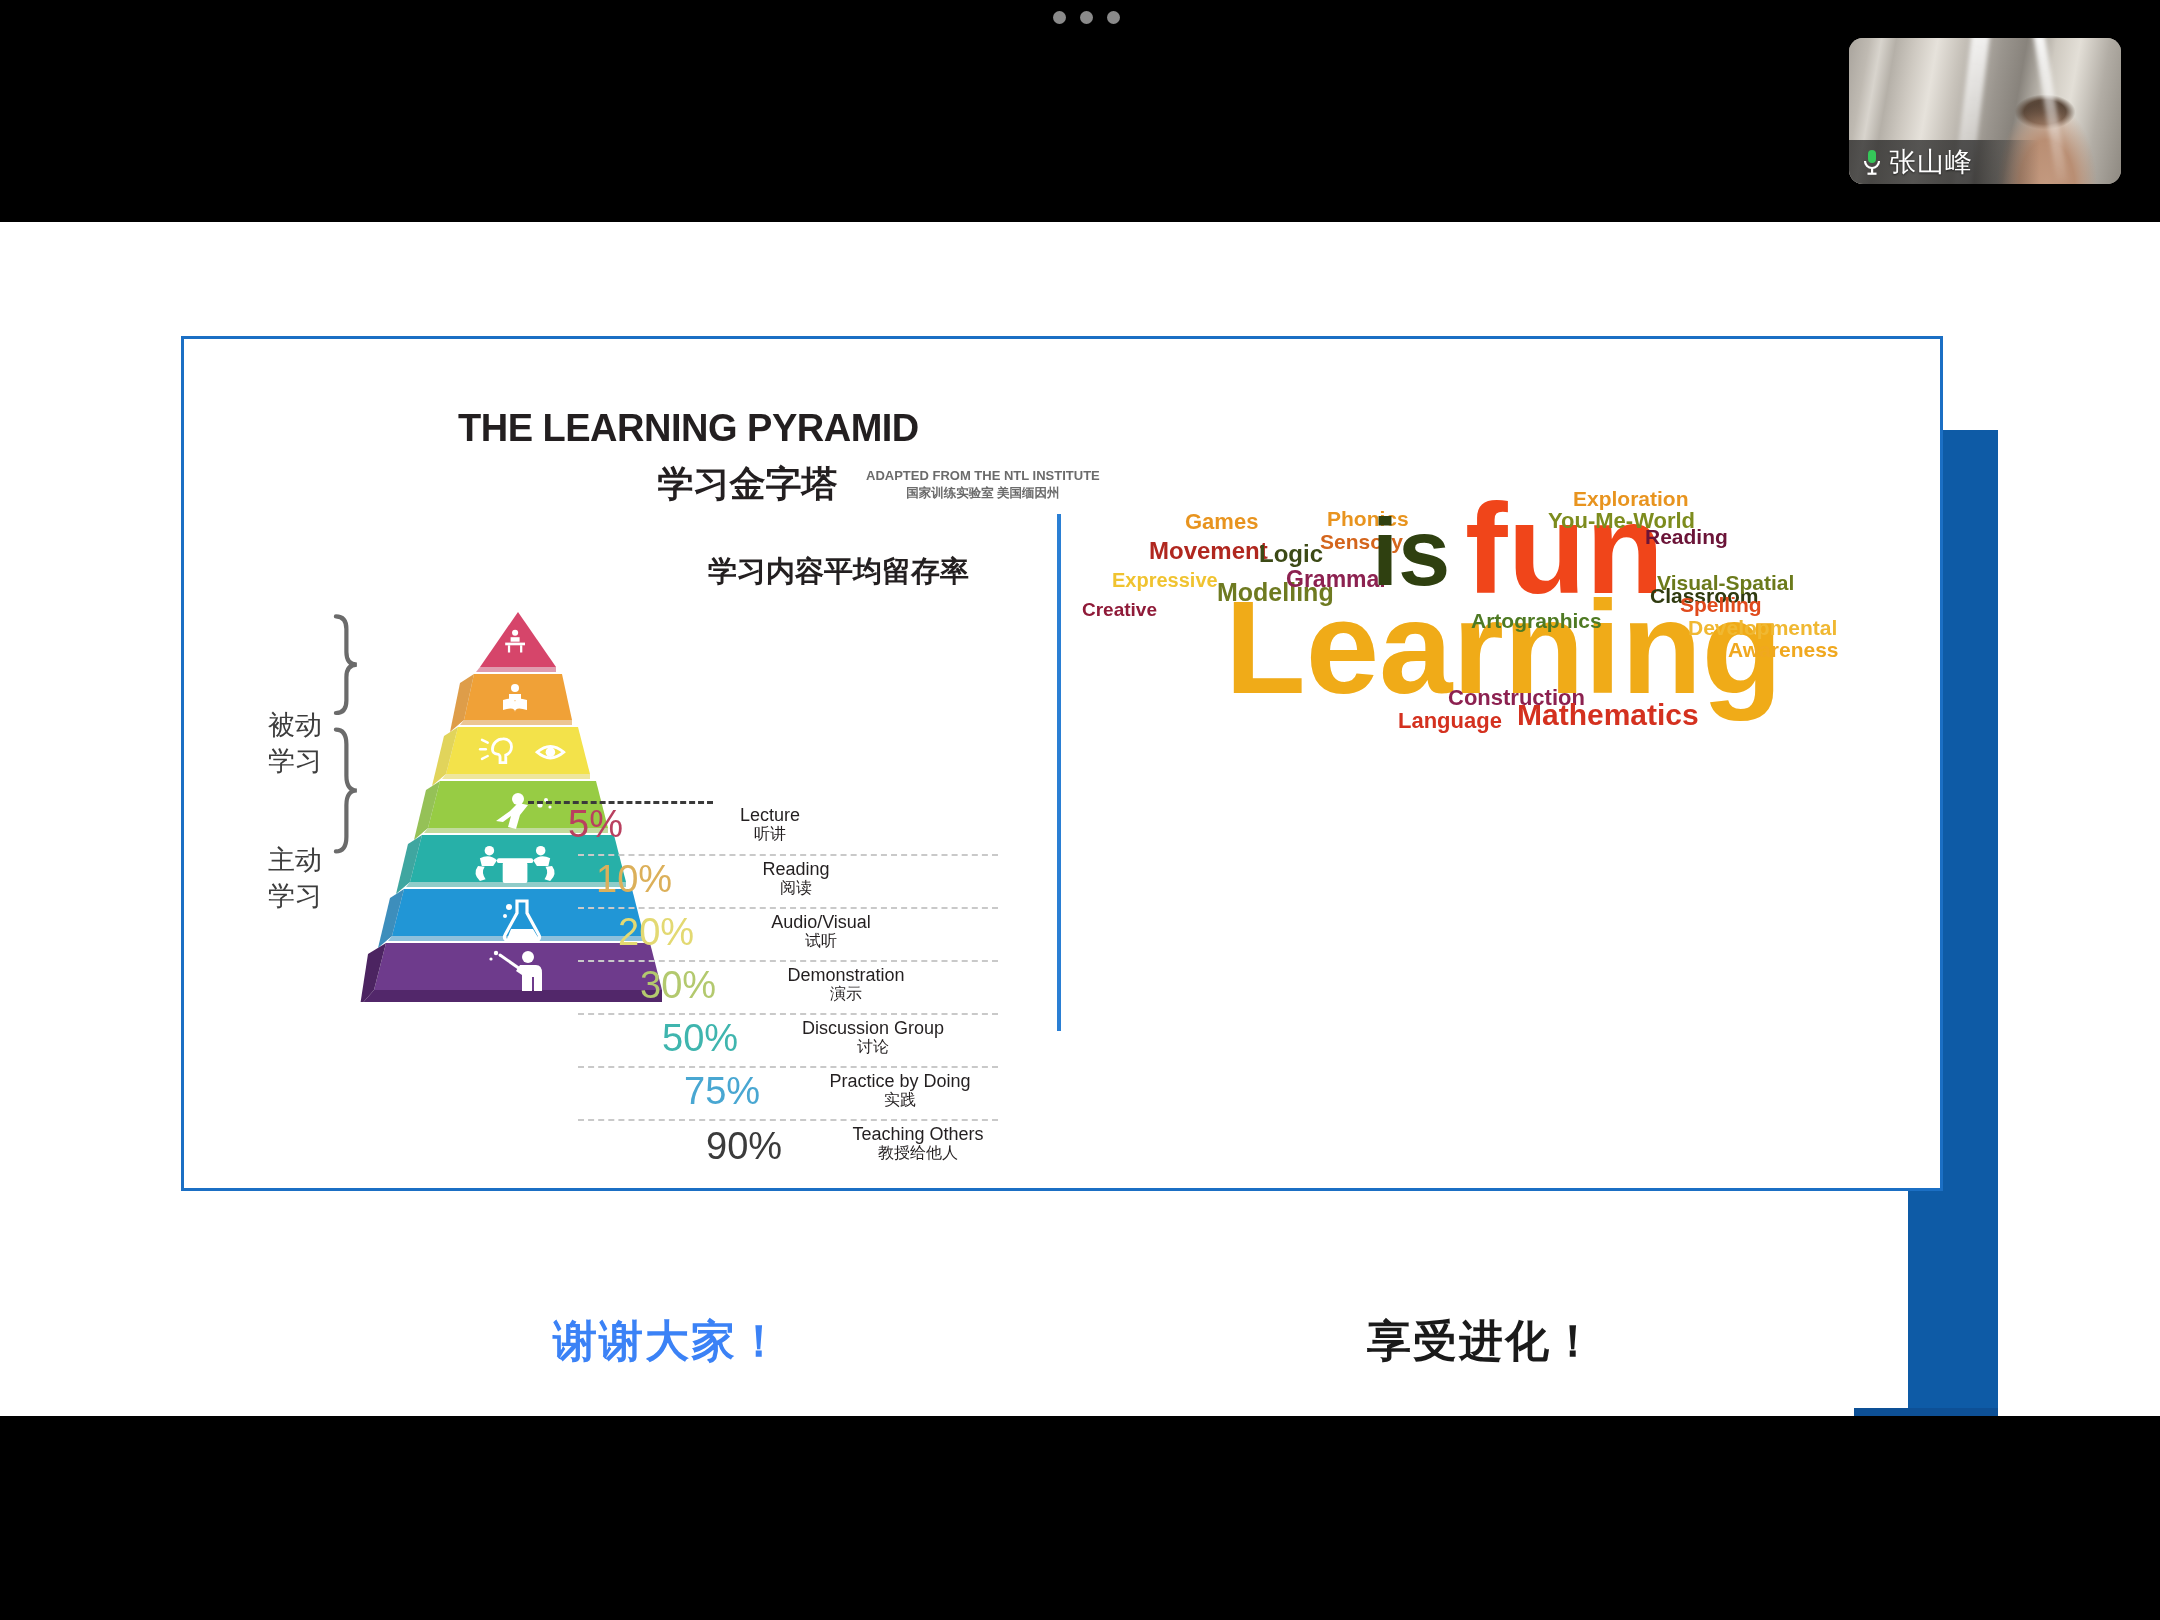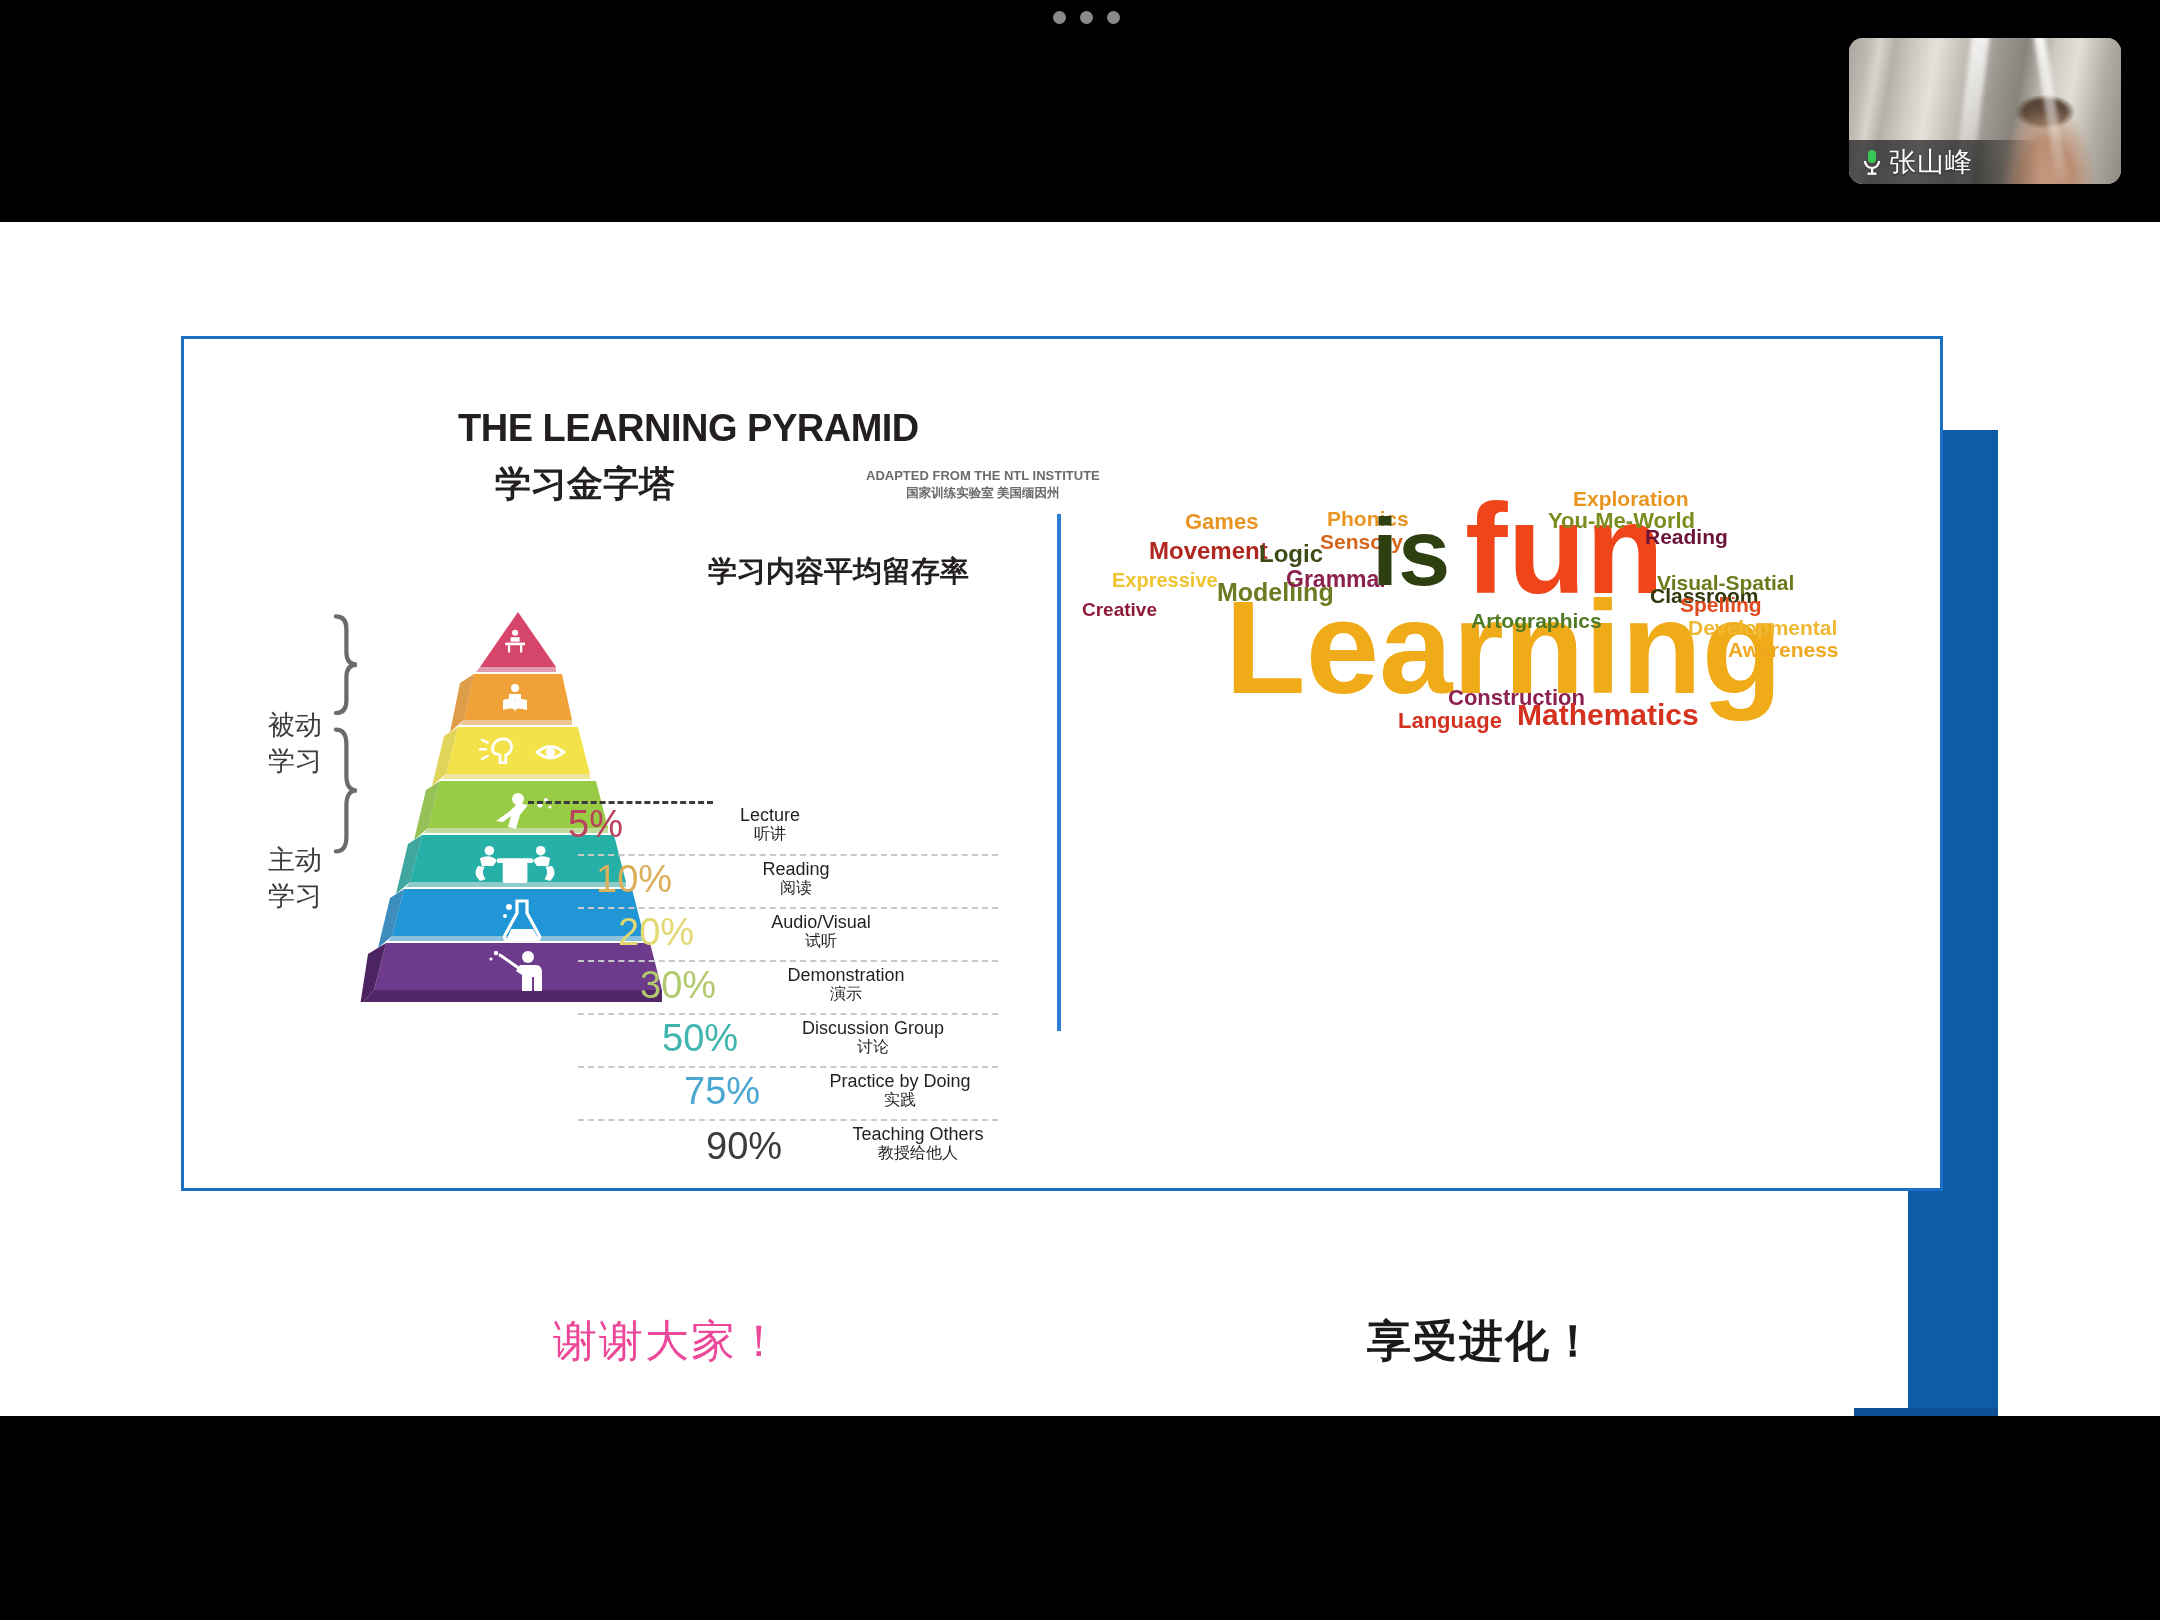--- a/index.html
+++ b/index.html
@@ -125,21 +125,21 @@
   }
 
   
   .pyramid-block { position: absolute; left: 260px; top: 185px; width: 740px; }
   .pyr-title {
     font-size: 38px; font-weight: bold; color: #231f20;
     letter-spacing: -0.5px; margin-left: 198px;
   }
   .pyr-subtitle {
     font-size: 36px; font-weight: bold; color: #231f20;
-    margin-left: 235px; margin-top: 10px;
+    margin-left: 235px; margin-top: 10px; text-align: center;
   }
   .pyr-credit {
     position: absolute; left: 606px; top: 60px;
     font-size: 13px; font-weight: bold; color: #6b6b6b;
     line-height: 1.35; white-space: nowrap;
   }
   .pyr-credit-cn { font-size: 12.5px; text-align: center; }
   .pyr-retention {
     position: absolute; left: 448px; top: 145px;
     font-size: 29px; font-weight: bold; color: #231f20;
@@ -176,21 +176,21 @@
     border-top: 3px dashed #3a3a3a;
   }
 
   
   .cloud { position: absolute; left: 1080px; top: 260px; width: 820px; height: 280px; }
   .cw { position: absolute; white-space: nowrap; font-weight: bold; line-height: 1; }
 
   
   .cap-left {
     position: absolute; left: 553px; top: 1090px;
-    font-size: 44px; font-weight: normal; color: #ec4899;
+    font-size: 44px; font-weight: bold; color: #3b82f6;
     letter-spacing: 2px;
     text-align: right;
   }
   .cap-right {
     position: absolute; left: 1367px; top: 1090px;
     font-size: 44px; font-weight: bold; color: #1a1a1a;
     letter-spacing: 2px;
   }
 
   

